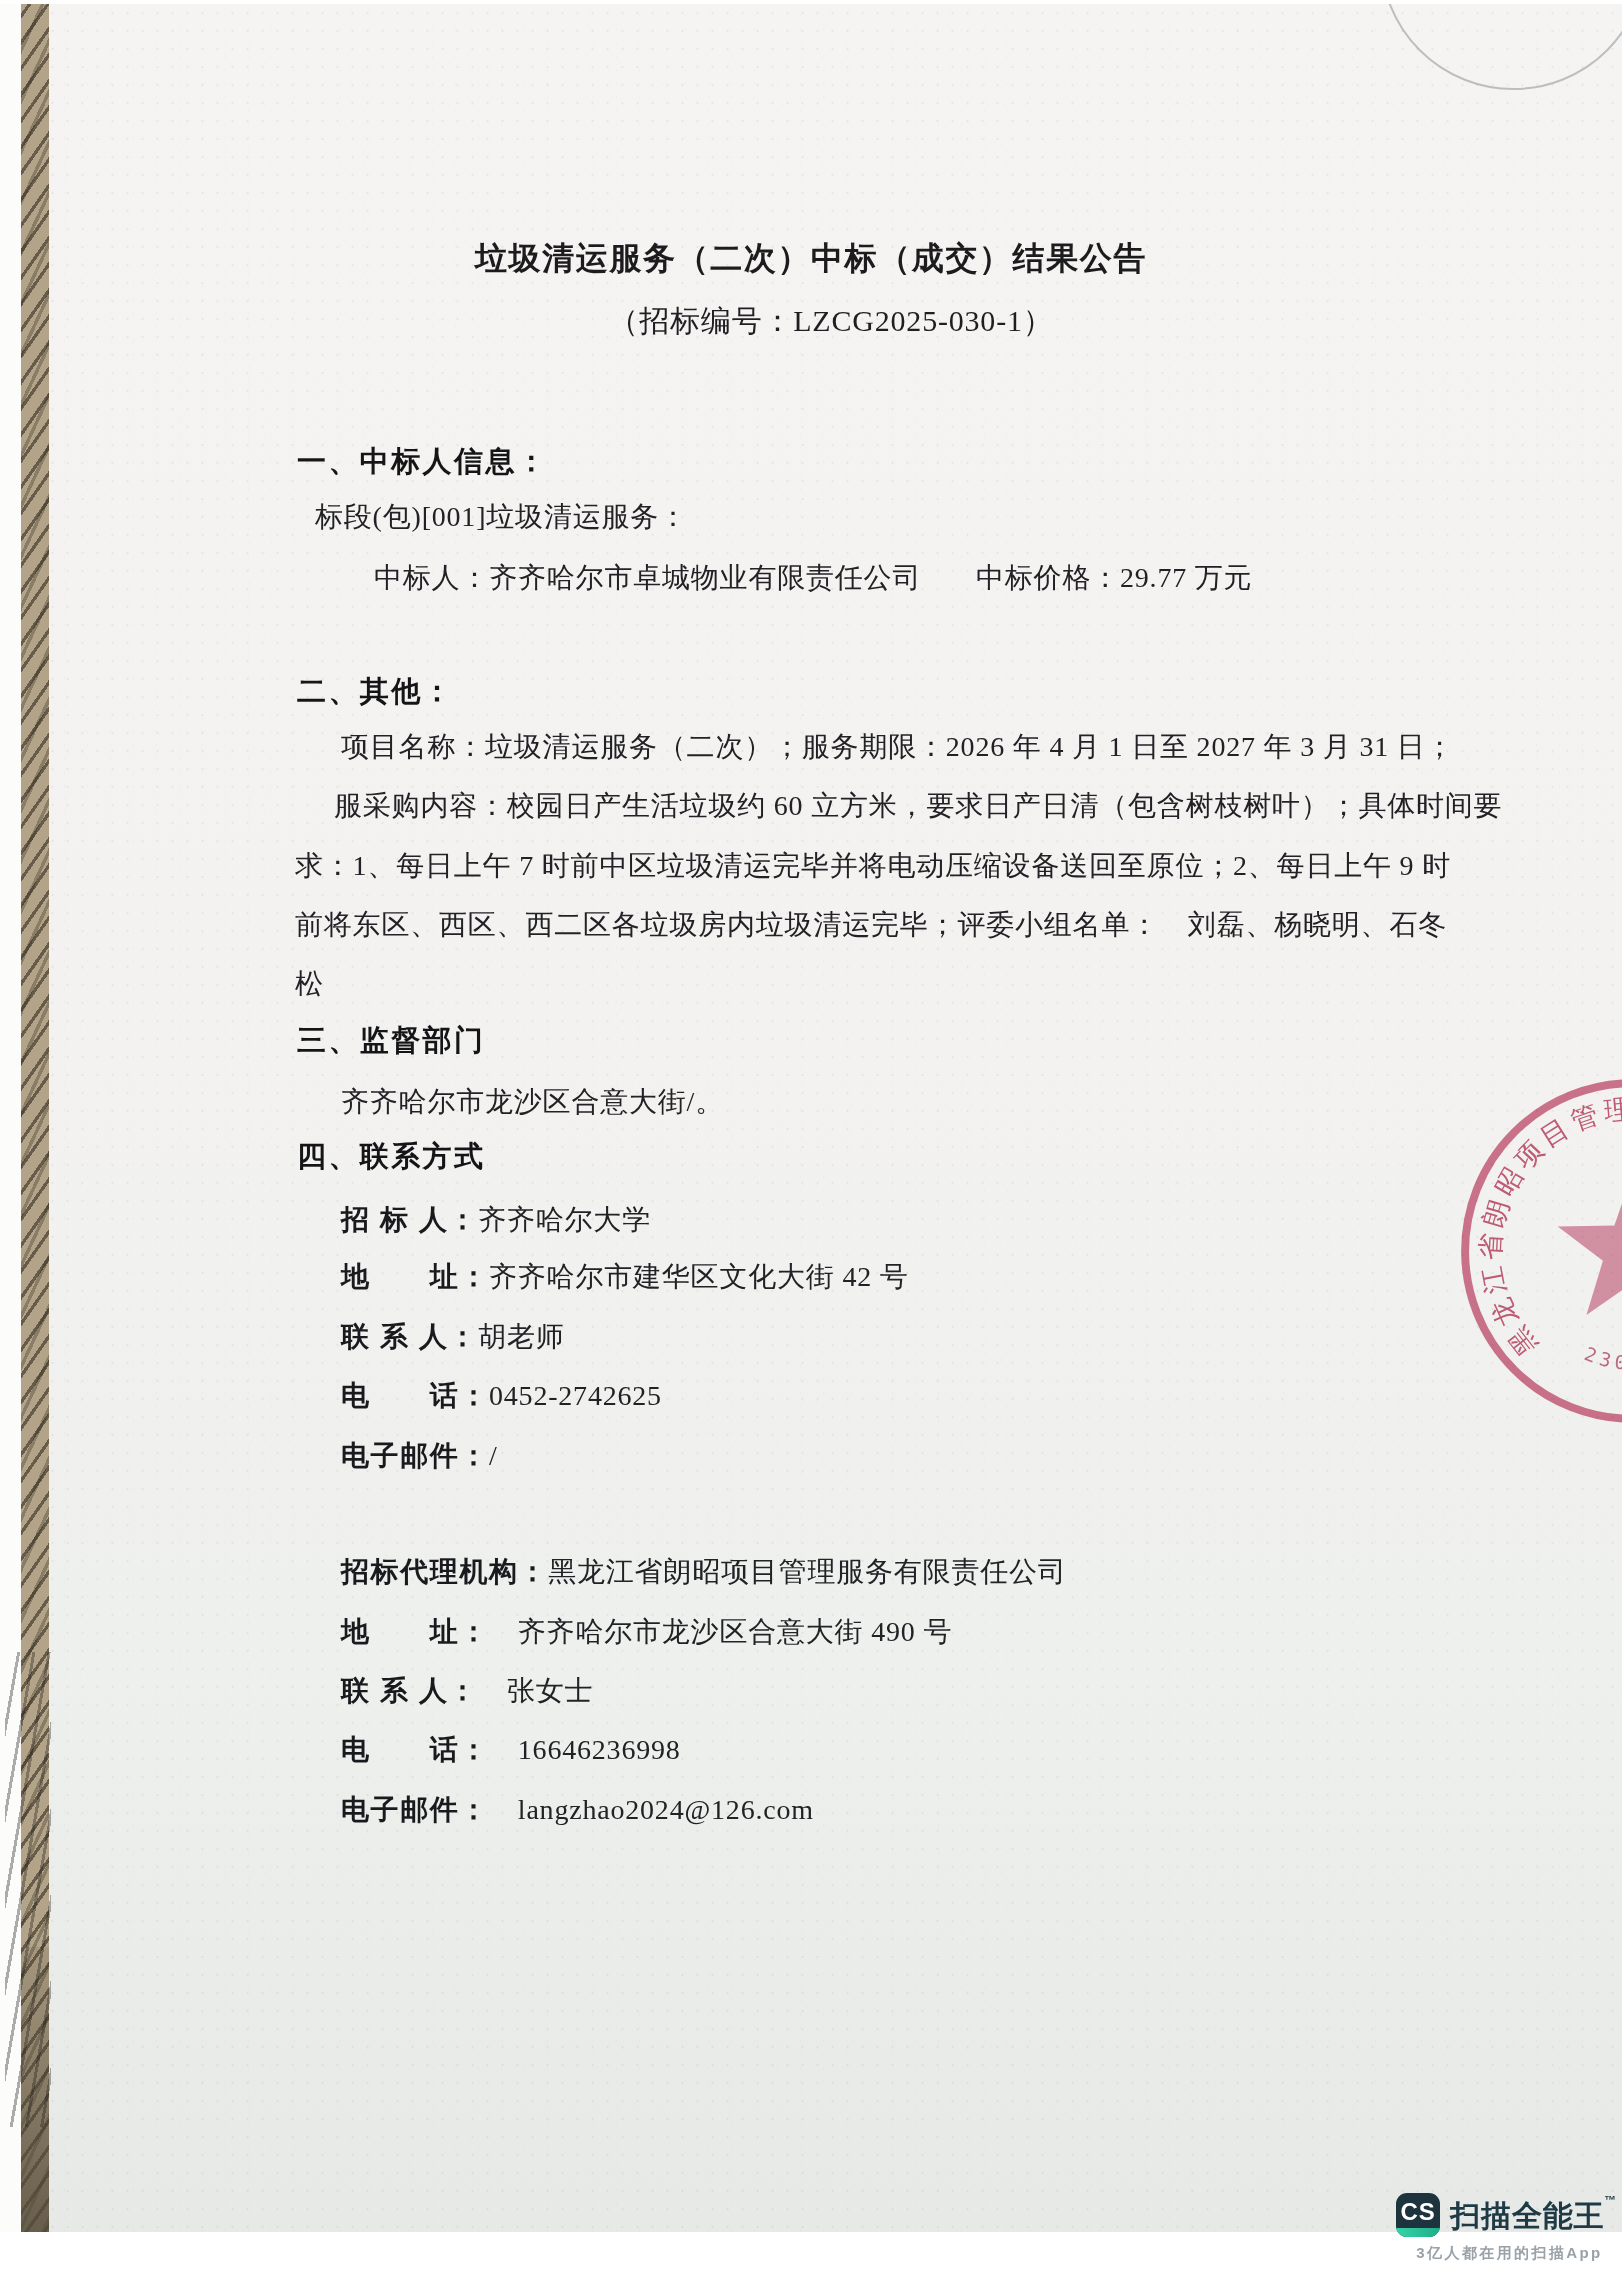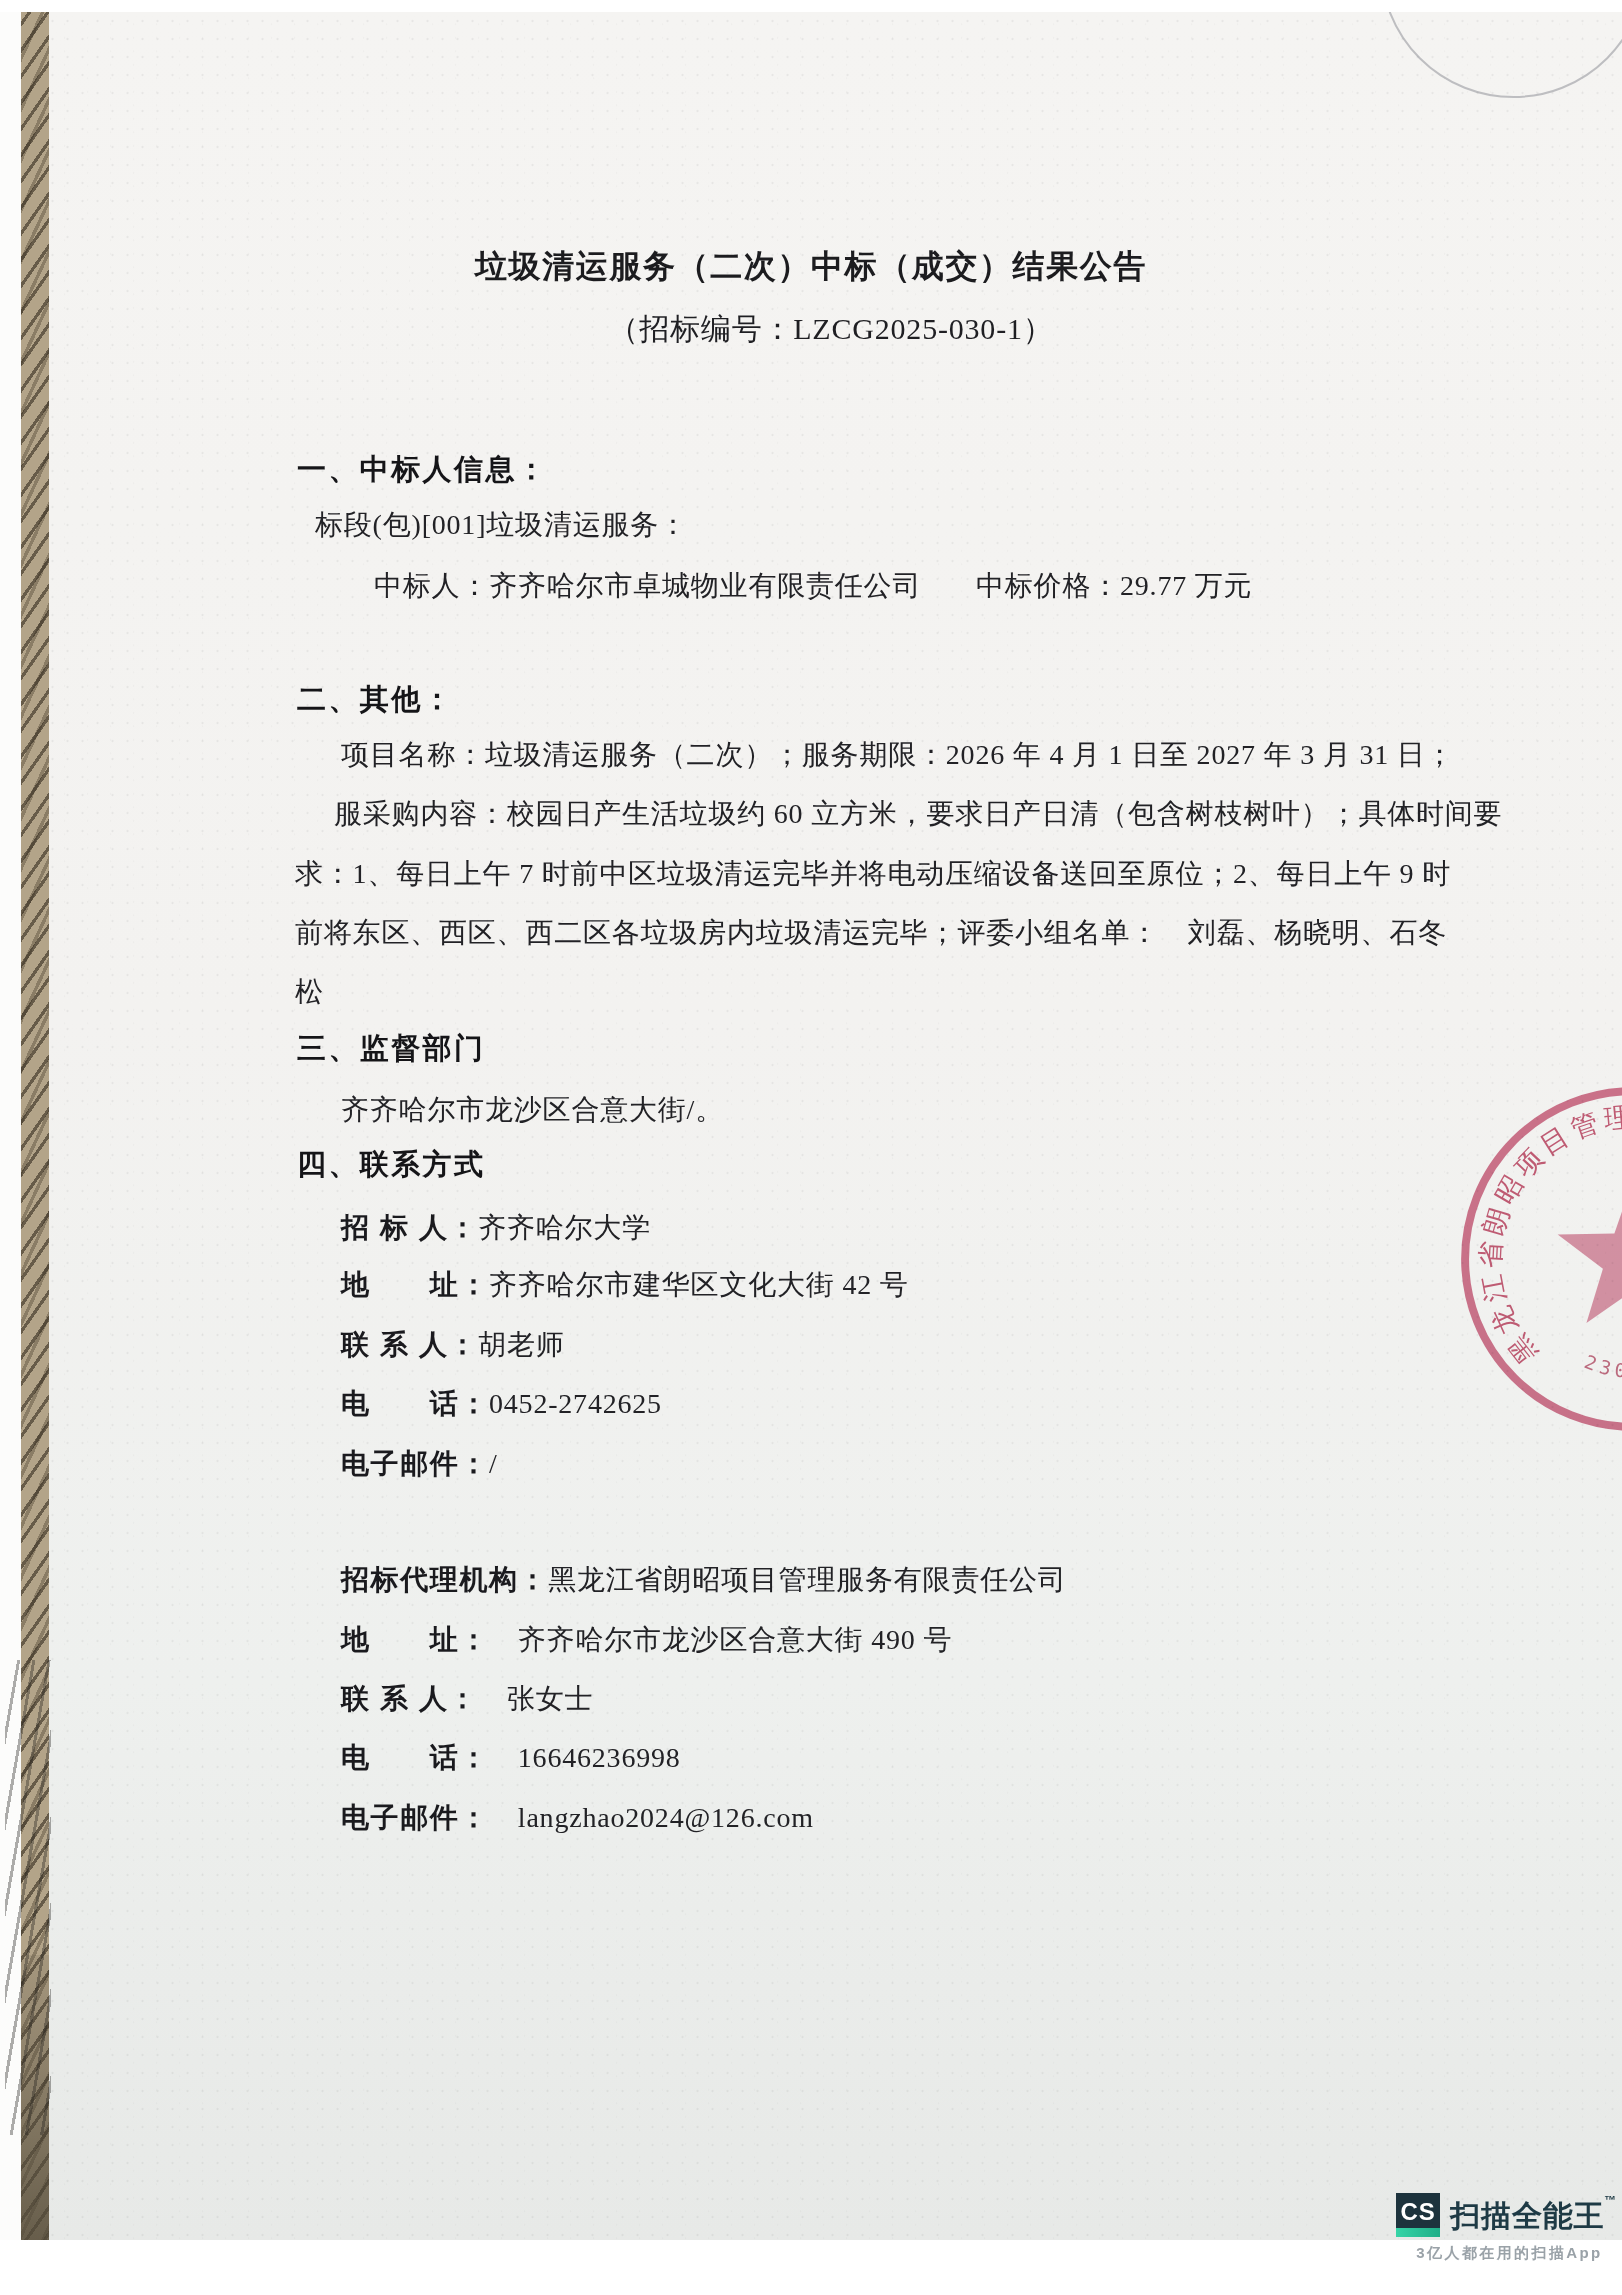--- a/index.html
+++ b/index.html
@@ -3,21 +3,21 @@
 <meta charset="utf-8">
 <style>
   html,body{margin:0;padding:0;}
   body{
     width:1622px;height:2295px;position:relative;background:#ffffff;
     font-family:"Liberation Serif","DejaVu Serif",serif;
     -webkit-font-smoothing:antialiased;
   }
   
   .page{
-    position:absolute;left:0;top:12px;width:1622px;height:2228px;overflow:hidden;
+    position:absolute;left:0;top:4px;width:1622px;height:2228px;overflow:hidden;
     background:linear-gradient(180deg,#f5f4f2 0%,#f3f2f0 45%,#eef0ee 75%,#e9ebe9 92%,#e7e9e7 100%);
   }
   .page::before{ 
     content:"";position:absolute;inset:0;
     background-image:
       radial-gradient(rgba(110,110,110,.10) 0.8px,transparent 1.3px),
       radial-gradient(rgba(140,140,140,.07) 0.8px,transparent 1.3px);
     background-size:15px 18px,23px 13.5px;
     background-position:0 0,7.1px 5.5px;
     pointer-events:none;
@@ -60,21 +60,21 @@
     font-weight:700;color:#1a1a1e;letter-spacing:1.6px;
   }
   
   .stamp{position:absolute;left:1435px;top:1053px;width:396px;height:396px;
          mix-blend-mode:multiply;opacity:.92;}
   
   .watermark{position:absolute;left:1396px;top:2193px;width:227px;
              font-family:"Liberation Sans","DejaVu Sans",sans-serif;}
   .wm-row{display:flex;align-items:center;gap:10.3px;}
   .wm-box{
-    position:relative;width:44px;height:44px;border-radius:0;background:#1d333d;
+    position:relative;width:44px;height:44px;border-radius:11px;background:#1d333d;
     display:flex;align-items:center;justify-content:center;overflow:hidden;flex:0 0 auto;
   }
   .wm-teal{position:absolute;left:0;bottom:0;width:100%;height:9.5px;
            background:linear-gradient(90deg,#36d4a7,#1fae88);}
   .wm-cs{position:relative;top:-3.2px;color:#ffffff;font-weight:800;font-size:24px;letter-spacing:0.8px;}
   .wm-name{font-size:30px;font-weight:700;color:#1e3a45;letter-spacing:0.8px;white-space:nowrap;}
   .wm-name sup{font-size:12px;font-weight:700;vertical-align:22px;}
   .wm-tagline{
     margin-top:7.1px;text-align:center;font-size:15px;font-weight:600;
     color:#9aa2a8;letter-spacing:2.4px;white-space:nowrap;

